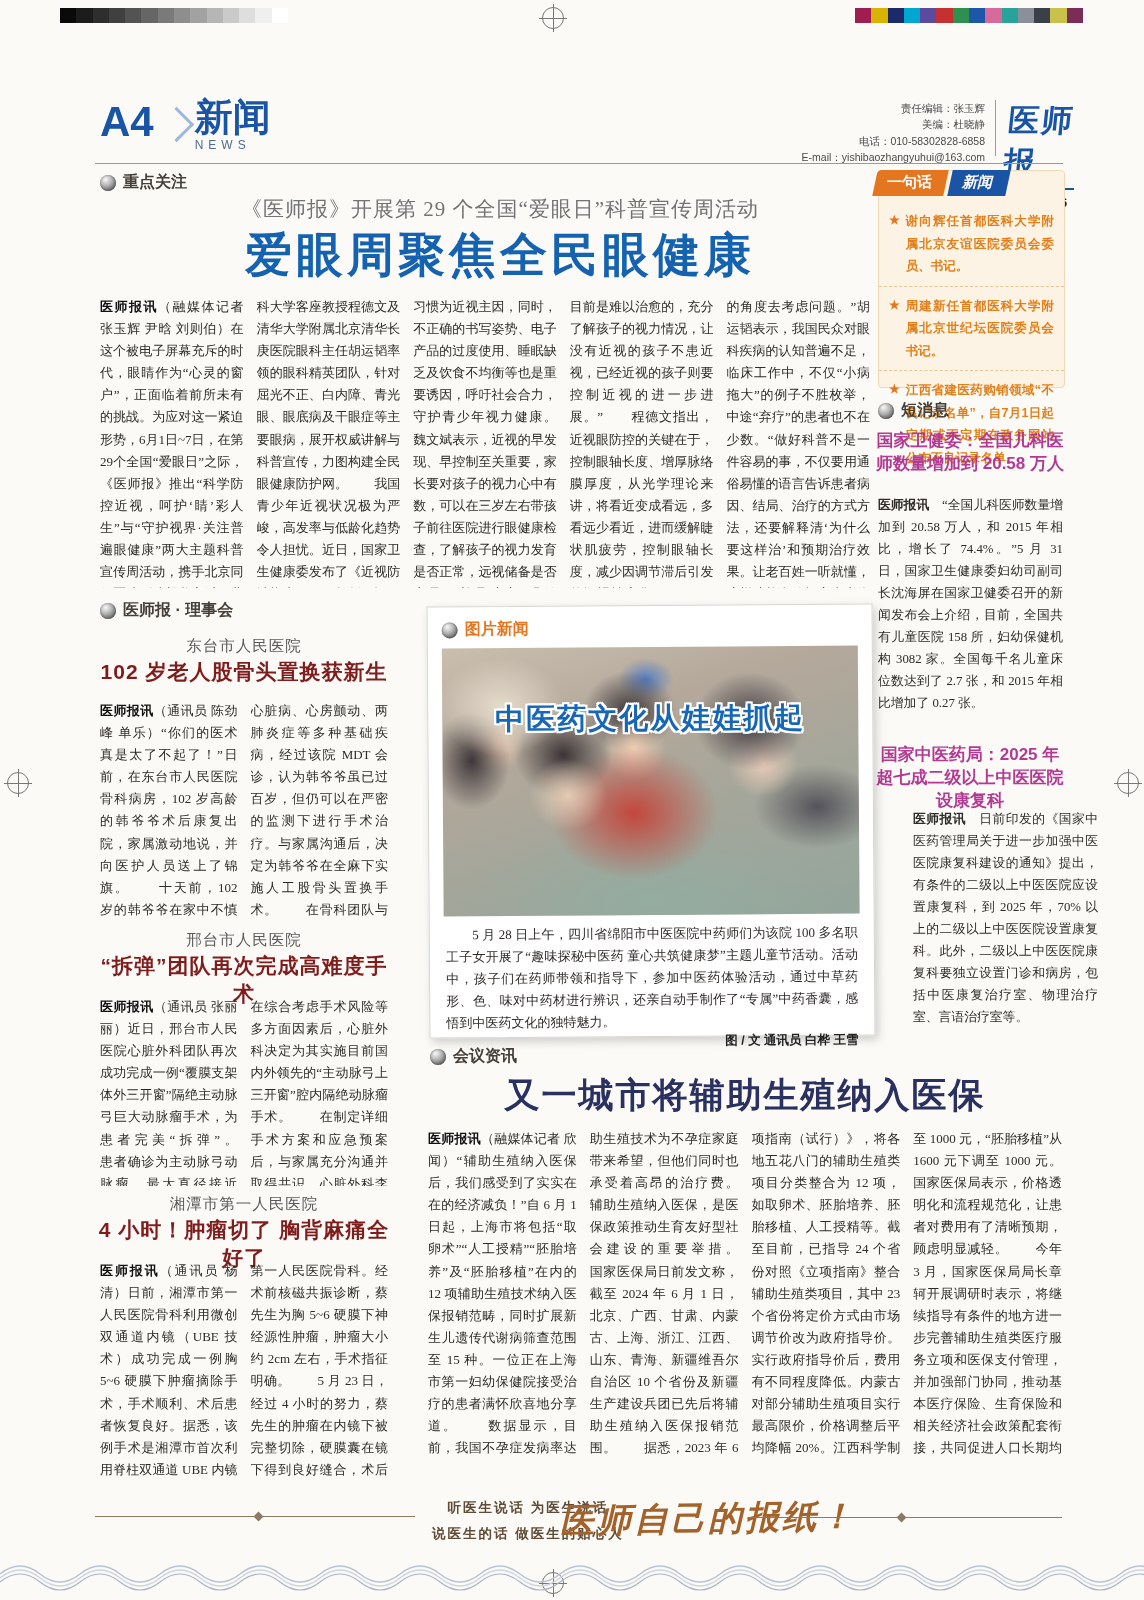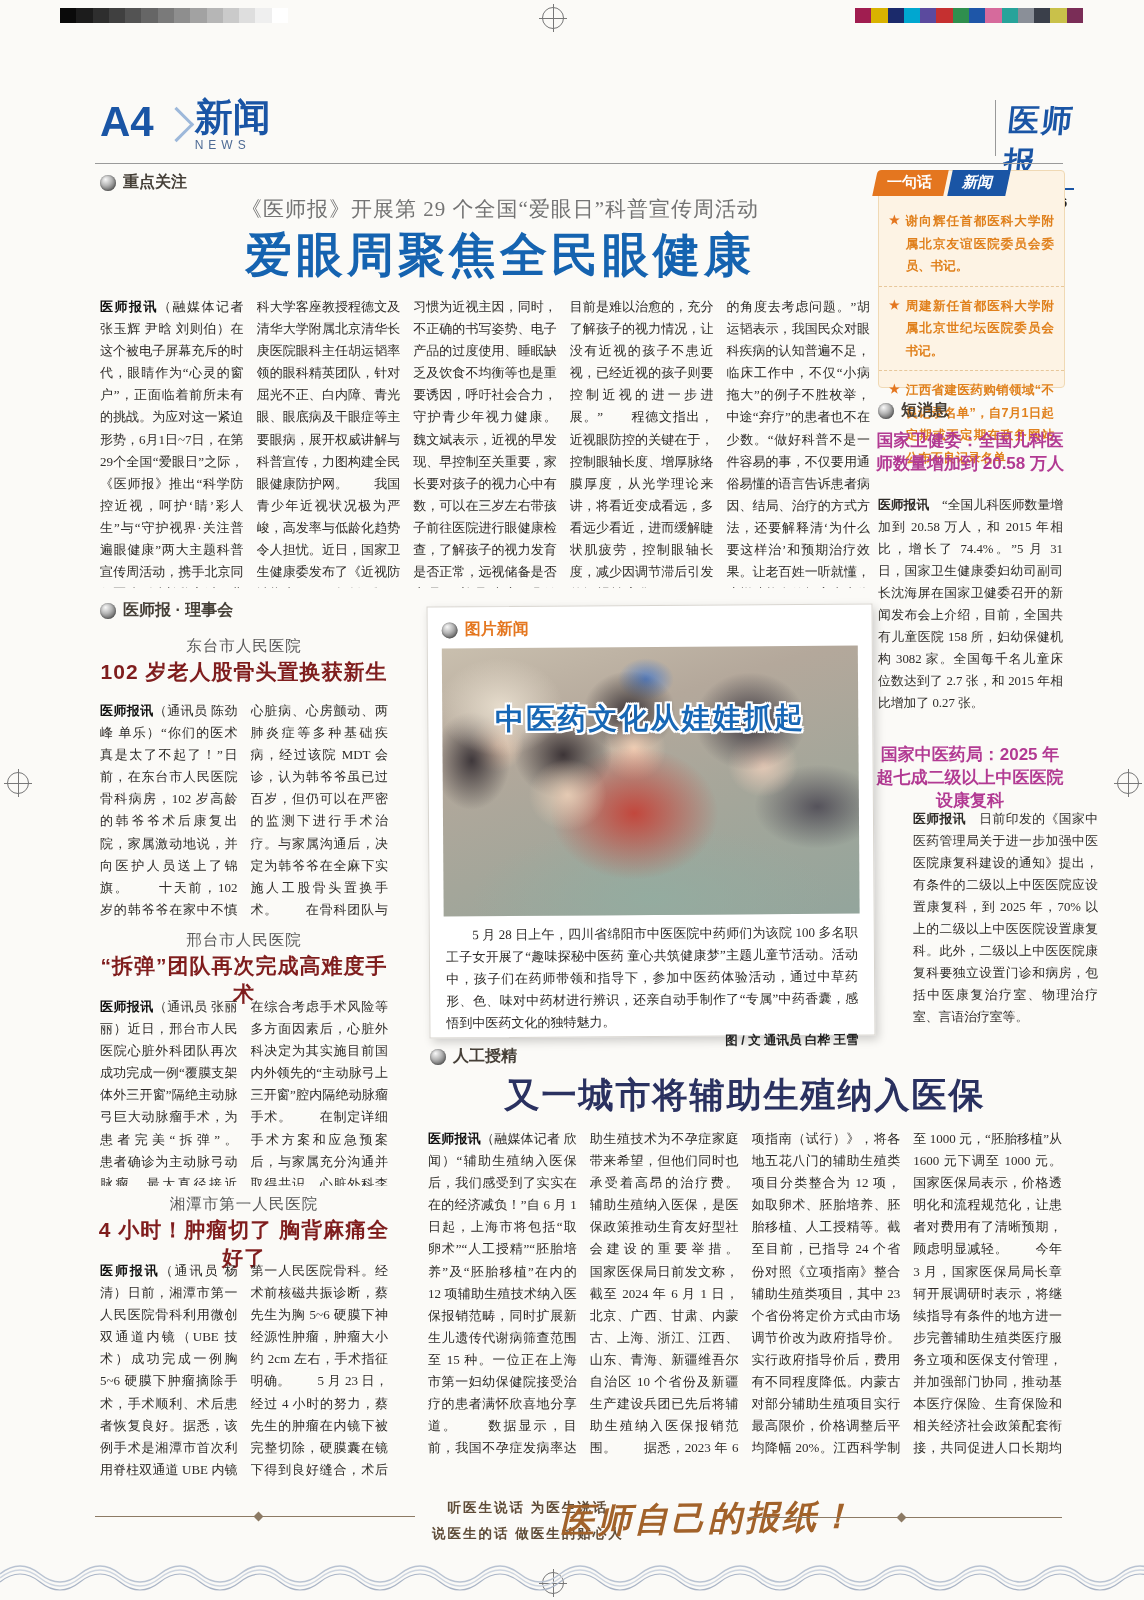--- a/index.html
+++ b/index.html
@@ -128,20 +128,26 @@
   <div class="regmark" style="left:542px;top:1572px;"></div>
 
   <div class="abs" style="left:100px;top:98px;display:flex;">
     <div class="pageno">A4</div>
     <div class="chev"></div>
     <div>
       <div class="secname">新闻</div>
       <div class="secen">NEWS</div>
     </div>
   </div>
+  <div class="abs mastinfo" style="left:760px;top:100px;width:225px;">
+    <div>责任编辑：张玉辉</div>
+    <div>美编：杜晓静</div>
+    <div>电话：010-58302828-6858</div>
+    <div>E-mail：yishibaozhangyuhui@163.com</div>
+  </div>
   <div class="abs" style="left:995px;top:100px;width:68px;height:56px;border-left:1px solid #999;padding-left:10px;">
     <div class="mastlogo">医师报</div>
     <div class="mastdate">2024 年 6 月 6 日</div>
   </div>
   <div class="headrule abs" style="left:95px;top:163px;width:968px;"></div>
 
   <div class="label abs" style="left:100px;top:172px;">
     <span class="globe"></span>
     <span>重点关注</span>
   </div>
@@ -216,21 +222,21 @@
     </div>
     <div class="photo" style="margin:0 14px;height:268px;">
       <div class="phototitle">中医药文化从娃娃抓起</div>
     </div>
     <div class="caption" style="margin:8px 16px 0 16px;">　　5 月 28 日上午，四川省绵阳市中医医院中药师们为该院 100 多名职工子女开展了“趣味探秘中医药 童心共筑健康梦”主题儿童节活动。活动中，孩子们在药师带领和指导下，参加中医药体验活动，通过中草药形、色、味对中药材进行辨识，还亲自动手制作了“专属”中药香囊，感悟到中医药文化的独特魅力。</div>
     <div class="credit" style="margin:0 16px;">图 / 文 通讯员 白桦 王雪</div>
   </div>
 
   <div class="label abs" style="left:430px;top:1046px;">
     <span class="globe"></span>
-    <span>人工授精</span>
+    <span>会议资讯</span>
   </div>
   <div class="conftitle abs" style="left:428px;top:1072px;width:634px;">又一城市将辅助生殖纳入医保</div>
   <div class="cols abs" style="left:428px;top:1128px;width:634px;height:332px;">
     <div class="col bodytext"><b>医师报讯</b><span>（融媒体记者 欣闻）“辅助生殖纳入医保后，我们感受到了实实在在的经济减负！”自 6 月 1 日起，上海市将包括“取卵术”“人工授精”“胚胎培养”及“胚胎移植”在内的 12 项辅助生殖技术纳入医保报销范畴，同时扩展新生儿遗传代谢病筛查范围至 15 种。一位正在上海市第一妇幼保健院接受治疗的患者满怀欣喜地分享道。　　数据显示，目前，我国不孕症发病率达 18.5%，有 5000 万对育龄夫妇面临不孕症困扰。辅</span></div>
     <div class="col bodytext"><span>助生殖技术为不孕症家庭带来希望，但他们同时也承受着高昂的治疗费。　　辅助生殖纳入医保，是医保政策推动生育友好型社会建设的重要举措。　　国家医保局日前发文称，截至 2024 年 6 月 1 日，北京、广西、甘肃、内蒙古、上海、浙江、江西、山东、青海、新疆维吾尔自治区 10 个省份及新疆生产建设兵团已先后将辅助生殖纳入医保报销范围。　　据悉，2023 年 6 月，国家医保局印发《辅助生殖类医疗服务价格项目立</span></div>
     <div class="col bodytext"><span>项指南（试行）》，将各地五花八门的辅助生殖类项目分类整合为 12 项，如取卵术、胚胎培养、胚胎移植、人工授精等。截至目前，已指导 24 个省份对照《立项指南》整合辅助生殖类项目，其中 23 个省份将定价方式由市场调节价改为政府指导价。　　实行政府指导价后，费用有不同程度降低。内蒙古对部分辅助生殖项目实行最高限价，价格调整后平均降幅 20%。江西科学制定项目价格，以在南昌的省直医院价格为例，“取卵术”从 1500 元下调</span></div>
     <div class="col bodytext"><span>至 1000 元，“胚胎移植”从 1600 元下调至 1000 元。　　国家医保局表示，价格透明化和流程规范化，让患者对费用有了清晰预期，顾虑明显减轻。　　今年 3 月，国家医保局局长章轲开展调研时表示，将继续指导有条件的地方进一步完善辅助生殖类医疗服务立项和医保支付管理，并加强部门协同，推动基本医疗保险、生育保险和相关经济社会政策配套衔接，共同促进人口长期均衡发展。　　辅助生殖纳入医保正在提速扩围。</span></div>
   </div>
 
   <div class="footline abs" style="left:95px;top:1516px;width:320px;">

